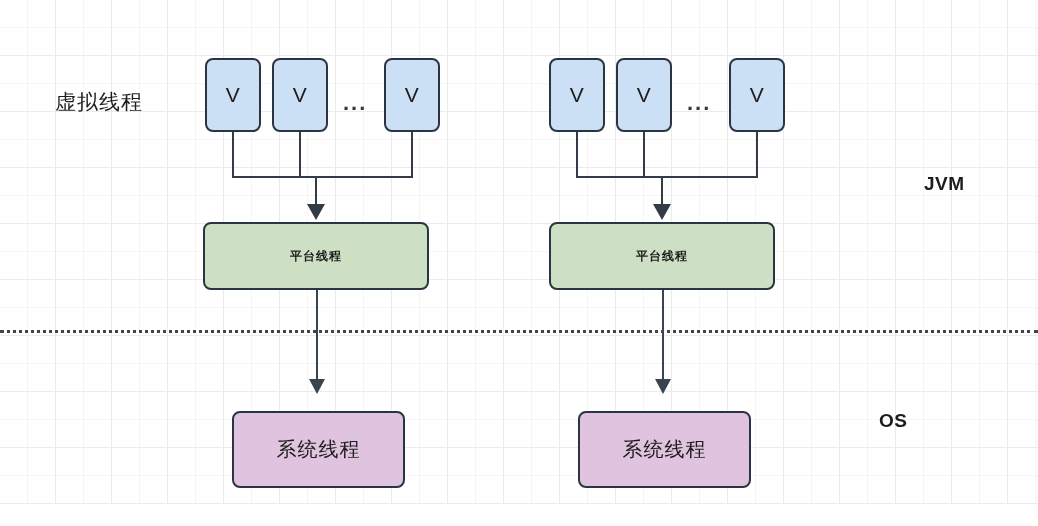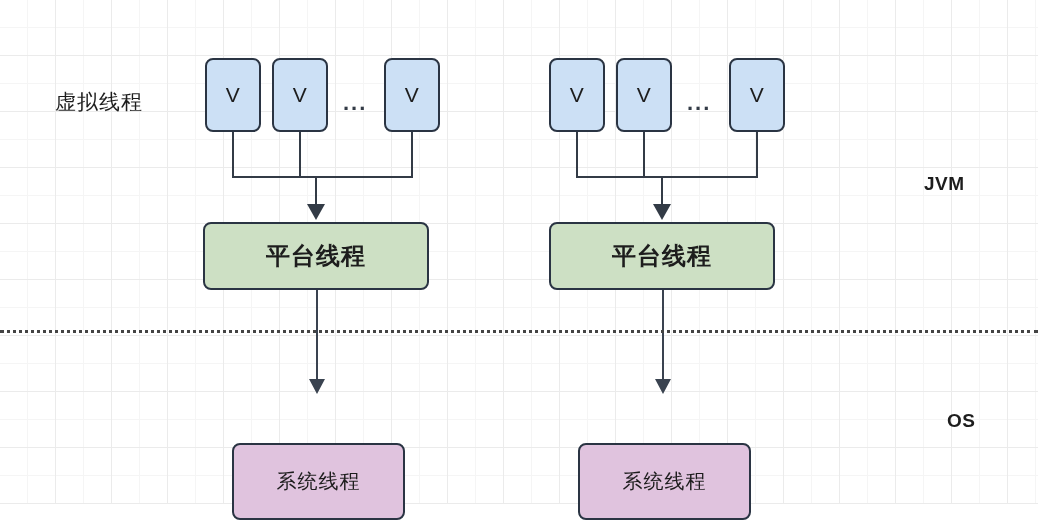--- a/index.html
+++ b/index.html
@@ -41,31 +41,30 @@
 
   .vthread {
     background: #cce0f5;
     font-size: 21px;
     font-weight: 400;
     letter-spacing: 0.5px;
   }
 
   .platform {
     background: #cde0c4;
-    font-size: 24px;
+    font-size: 12px;
     font-weight: bold;
     letter-spacing: 1px;
   }
 
   .systhread {
     background: #e0c3de;
     font-size: 20px;
     font-weight: 400;
     letter-spacing: 1px;
-    margin-top: 32px;
   }
 
   .ellipsis {
     position: absolute;
     font-size: 22px;
     color: #333b46;
     letter-spacing: 2px;
     font-weight: 600;
     line-height: 1;
   }
@@ -193,18 +192,18 @@
     <div class="node platform" style="left:549px; top:222px; width:226px; height:68px;">平台线程</div>
 
     <div class="vline-thin" style="left:662px; top:290px; height:90px;"></div>
     <div class="arrowhead-sm" style="left:655px; top:379px;"></div>
 
     <div class="node systhread" style="left:578px; top:411px; width:173px; height:77px;">系统线程</div>
   </div>
 
   <div class="zone-label" style="left:877px; top:173px;">JVM</div>
 
-  <div class="zone-label" style="left:900px; top:410px;">OS</div>
+  <div class="zone-label" style="left:832px; top:410px;">OS</div>
 
   <div class="divider" style="top:330px;"></div>
 
 
 </div>
 
 </body></html>

